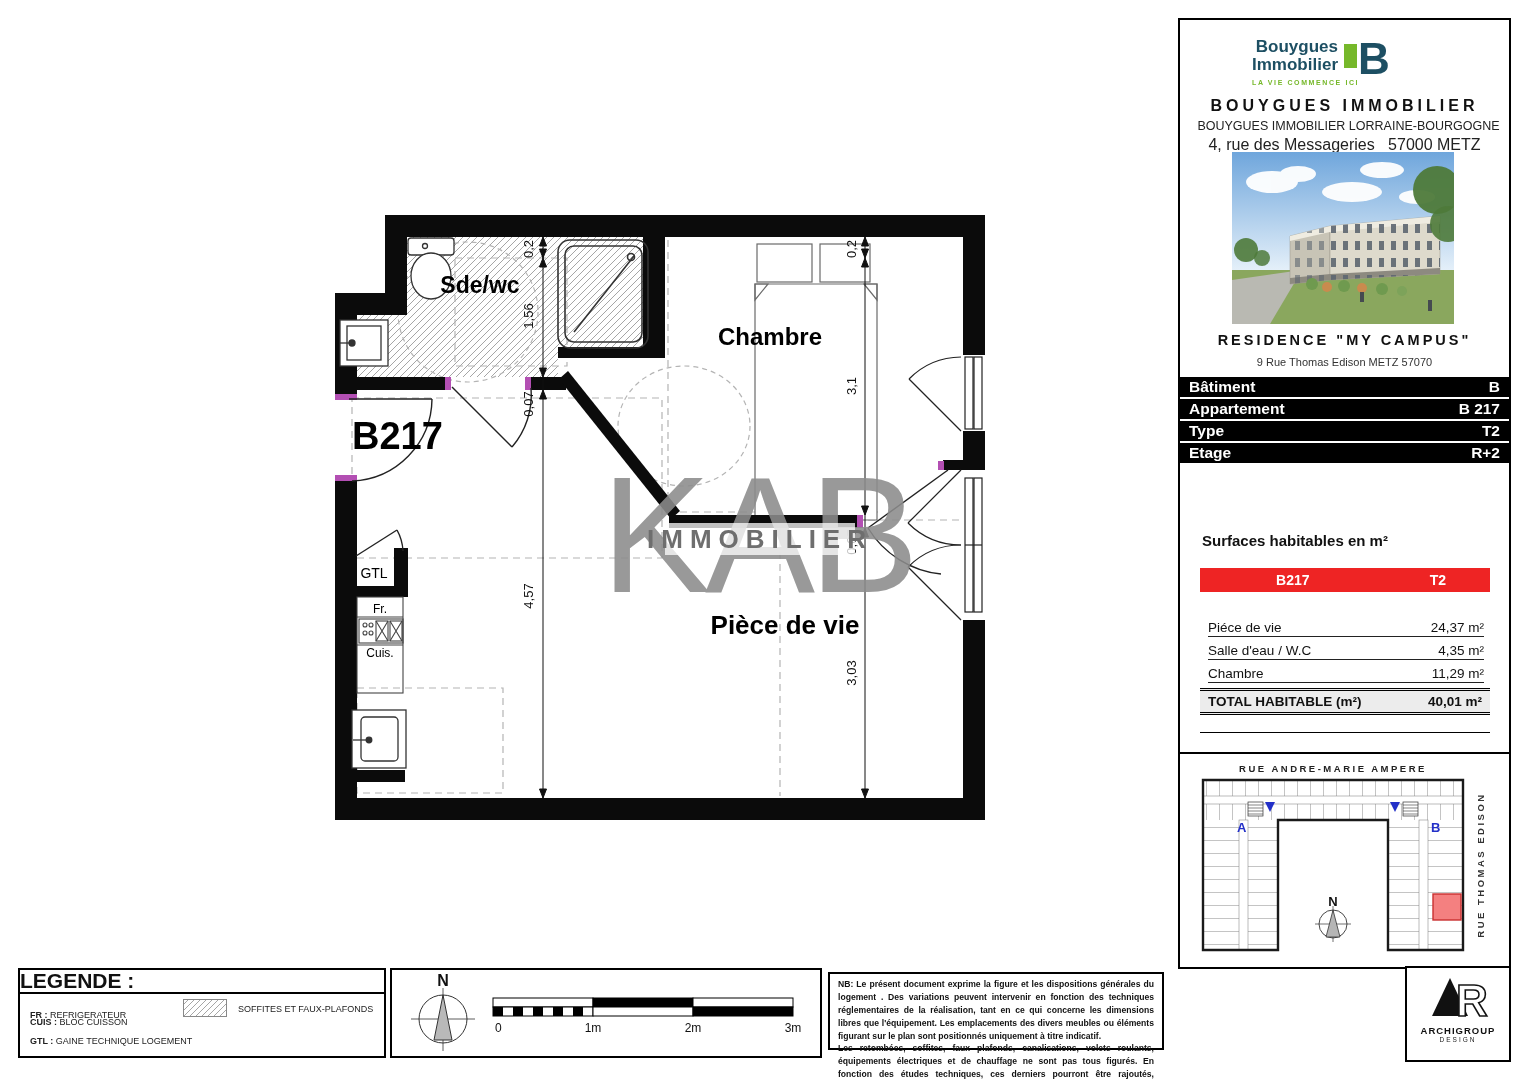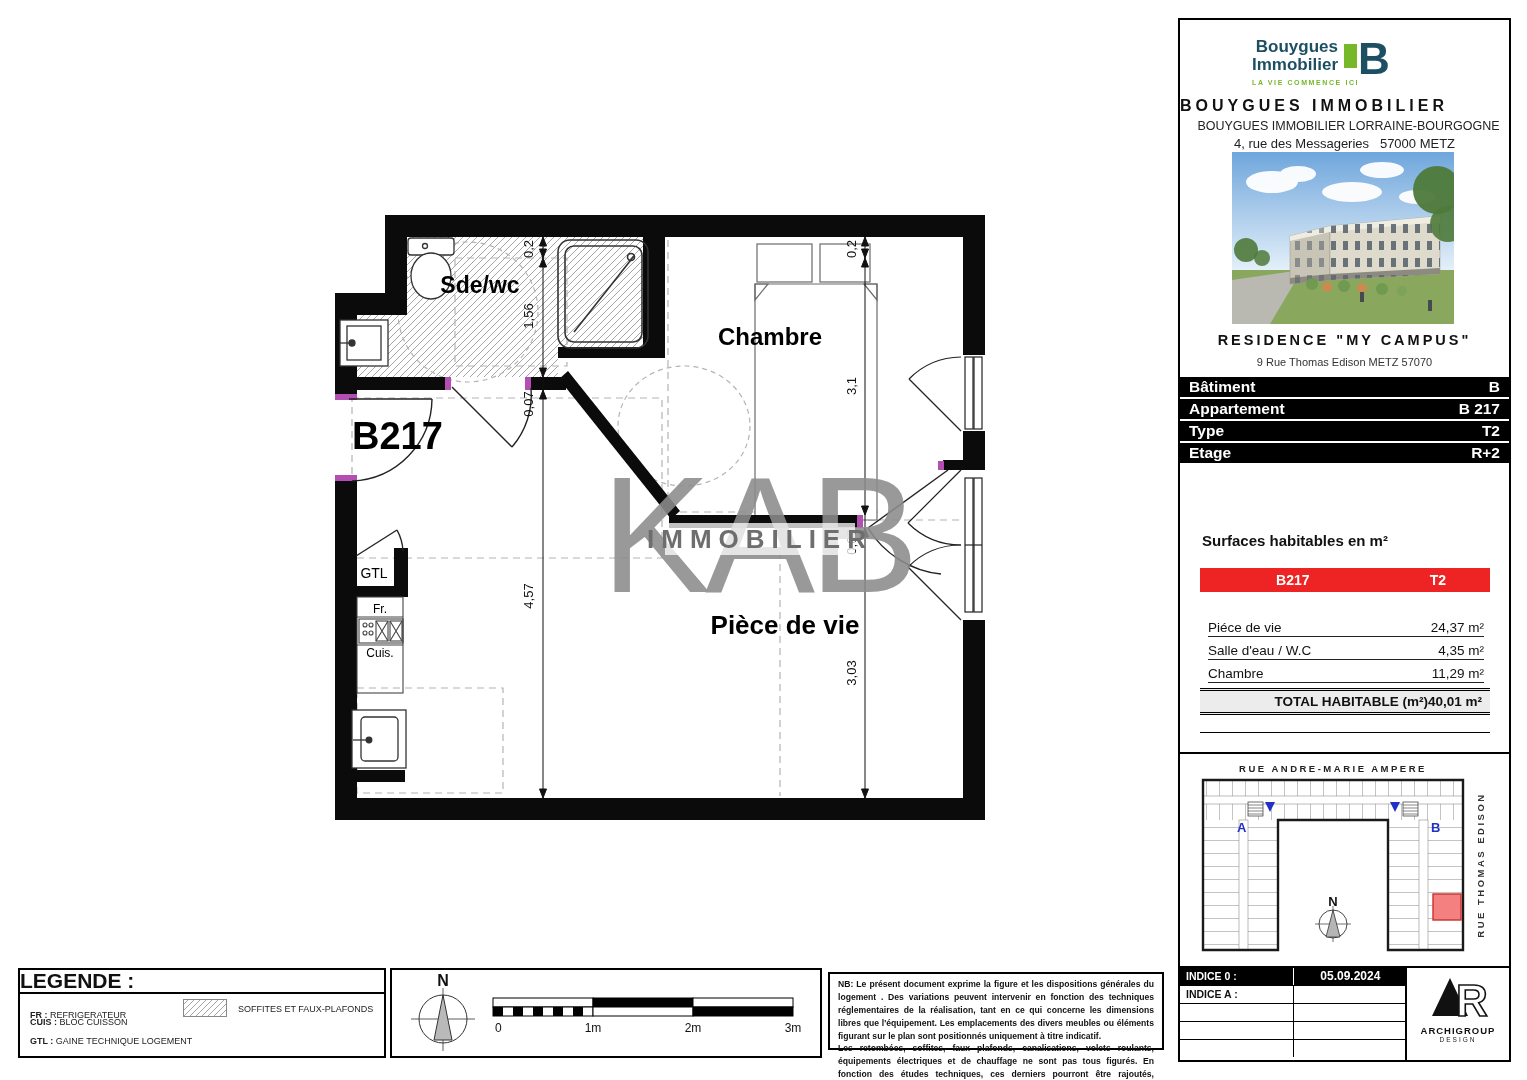--- a/index.html
+++ b/index.html
@@ -2,39 +2,39 @@
 <html><head>
 <meta charset="utf-8">
 <style>
   html,body{margin:0;padding:0;background:#fff;}
   .sheet{position:relative;width:1527px;height:1080px;background:#fff;overflow:hidden;
          font-family:"Liberation Sans","DejaVu Sans",sans-serif;color:#111;}
   svg text{font-family:"Liberation Sans","DejaVu Sans",sans-serif;}
   .abs{position:absolute;}
   
   .panel{position:absolute;left:1178px;top:18px;width:329px;height:947px;border:2px solid #000;background:#fff;}
-  .company{position:absolute;top:77px;left:0;right:0;font-weight:bold;font-size:16px;letter-spacing:4px;}
+  .company{position:absolute;top:77px;left:0;right:0;text-align:center;font-weight:bold;font-size:16px;letter-spacing:4px;}
   .division{position:absolute;top:99px;left:0;right:0;text-align:center;font-size:12.5px;color:#222;padding-left:8px;}
-  .address{position:absolute;top:116px;left:0;right:0;text-align:center;font-size:13px;color:#222;white-space:pre;}
+  .address{position:absolute;top:116px;left:0;right:0;text-align:center;font-size:16px;color:#222;white-space:pre;}
   .photo{position:absolute;top:132px;left:52px;width:222px;height:172px;}
   .residence{position:absolute;top:312px;left:0;right:0;text-align:center;font-weight:bold;font-size:14.5px;letter-spacing:3px;}
   .res-address{position:absolute;top:336px;left:0;right:0;text-align:center;font-size:11px;color:#333;}
   .info-rows{position:absolute;top:357px;left:0;right:0;}
   .info-row{height:20px;background:#000;color:#fff;display:flex;justify-content:space-between;
             align-items:center;padding:0 9px;font-weight:bold;font-size:15.5px;margin-bottom:2px;gap:20px;}
   .surf-title{position:absolute;top:512px;left:22px;font-weight:bold;font-size:15px;}
   .red-bar{position:absolute;top:548px;left:20px;width:290px;height:24px;display:flex;align-items:center;
            color:#fff;font-weight:bold;font-size:14px;}
   .red-bar .c1{flex:0 0 64%;text-align:center;}
   .red-bar .c2{flex:1;text-align:center;}
   .surf-rows{position:absolute;top:594px;left:28px;width:276px;}
   .surf-row{display:flex;justify-content:space-between;align-items:flex-end;height:21px;
             border-bottom:1px solid #222;font-size:13.5px;padding-bottom:1px;}
   .total-row{position:absolute;top:668px;left:20px;width:274px;background:#ececec;display:flex;
-             justify-content:flex-end;align-items:center;font-weight:bold;font-size:13.5px;
+             justify-content:space-between;align-items:center;font-weight:bold;font-size:13.5px;
              padding:3px 8px;border-top:3px double #000;border-bottom:3px double #000;}
   .hr-thin{position:absolute;top:712px;left:20px;width:290px;border-top:1px solid #000;}
   .siteplan-box{position:absolute;top:732px;left:0;right:0;bottom:0;border-top:2px solid #000;}
   
   .legend-box{position:absolute;left:18px;top:968px;width:364px;height:86px;border:2px solid #000;background:#fff;}
   .legend-title{height:22px;line-height:22px;font-weight:bold;font-size:21px;border-bottom:2px solid #000;}
   .legend-item{position:absolute;left:10px;font-size:9px;color:#222;}
   .legend-item b{font-size:9px;}
   .legend-swatch{position:absolute;left:163px;top:29px;width:44px;height:18px;}
   .legend-hatch-label{position:absolute;left:218px;top:34px;font-size:9px;color:#222;}
@@ -426,42 +426,20 @@
       <text x="201" y="38" font-size="12" fill="#111" text-anchor="middle">2m</text>
       <text x="301" y="38" font-size="12" fill="#111" text-anchor="middle">3m</text>
     </svg>
   </div>
 
   <div class="nb-box">
     <p>NB: Le présent document exprime la figure et les dispositions générales du logement . Des variations peuvent intervenir en fonction des techniques réglementaires de la réalisation, tant en ce qui concerne les dimensions libres que l'équipement. Les emplacements des divers meubles ou éléments figurant sur le plan sont positionnés uniquement à titre indicatif.</p>
     <p>Les retombées, soffites, faux plafonds, canalisations, volets roulants, équipements électriques et de chauffage ne sont pas tous figurés. En fonction des études techniques, ces derniers pourront être rajoutés, déplacés ou supprimés. Les placards sont compris dans les surfaces des pièces. La végétation n'est pas contractuelle. Les côtes sont à titre indicatif sous réserve d'évolutions des études techniques.</p>
   </div>
 
-  <div class="indice">
-    <div class="ind-row dark">
-      <span class="ind-label">INDICE 0 :</span>
-      <span class="ind-value">05.09.2024</span>
-    </div>
-    <div class="ind-row">
-      <span class="ind-label">INDICE A :</span>
-      <span class="ind-value"></span>
-    </div>
-    <div class="ind-row">
-      <span class="ind-label"></span>
-      <span class="ind-value"></span>
-    </div>
-    <div class="ind-row">
-      <span class="ind-label"></span>
-      <span class="ind-value"></span>
-    </div>
-    <div class="ind-row">
-      <span class="ind-label"></span>
-      <span class="ind-value"></span>
-    </div>
-  </div>
 
   <div class="archi">
     <svg width="64" height="46" viewBox="0 0 64 46" style="margin-top:6px">
       <polygon points="6,42 24,4 42,42" fill="#111"></polygon>
       <text x="30" y="42" font-size="44" font-weight="bold" fill="#fff" stroke="#111" stroke-width="1.6">R</text>
     </svg>
     <div class="archi-name">ARCHIGROUP</div>
     <div class="archi-sub">DESIGN</div>
   </div>
 

